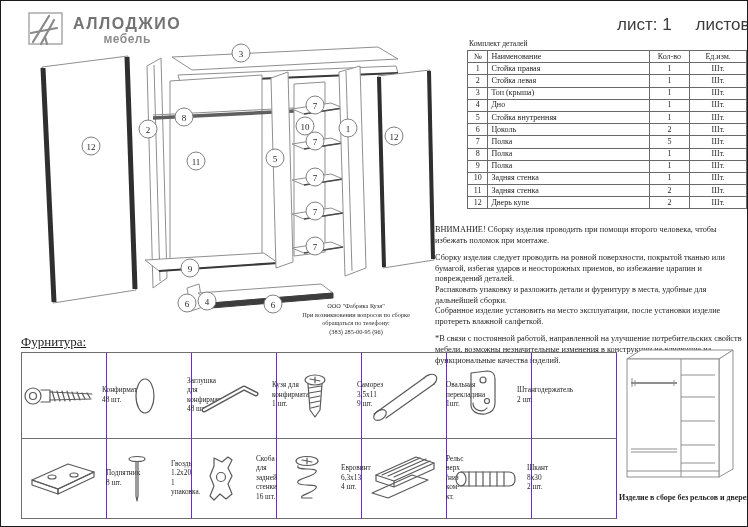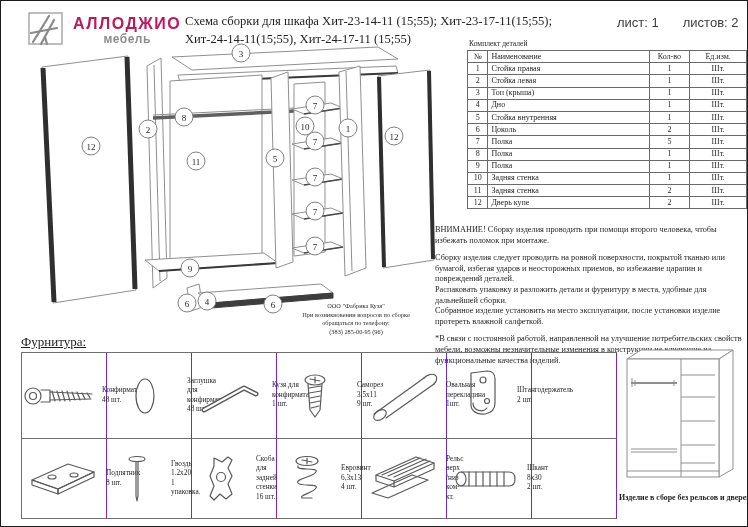--- a/index.html
+++ b/index.html
@@ -9,21 +9,21 @@
     border:1px solid #1a1a1a; overflow:hidden;
     font-family:"Liberation Serif", serif; color:#1e1e1e;
   }
   
   .logo { position:absolute; left:26px; top:10px; display:flex; align-items:center; gap:8px; }
   .logo-text { display:flex; flex-direction:column; align-items:center; line-height:1.05; }
   .logo-brand { font-family:"Liberation Sans", sans-serif; font-weight:700; font-size:16px; letter-spacing:1.5px; }
   .logo-sub   { font-family:"Liberation Sans", sans-serif; font-weight:700; font-size:12px; letter-spacing:.5px; }
   .title { position:absolute; left:184px; top:12px; width:388px; font-size:12.6px; line-height:1.4; }
   .sheetinfo { position:absolute; left:616px; top:14px; width:125px;
-    font-family:"Liberation Sans", sans-serif; font-size:13px; color:#3c3c3c;
+    font-family:"Liberation Sans", sans-serif; font-size:17px; color:#3c3c3c;
     display:flex; gap:24px; white-space:nowrap;text-align:center; }
   
   .parts { position:absolute; left:434px; top:38px; width:312px;padding-left:32px; }
   .parts-caption { font-size:7.6px; margin:0 0 2px 2px; }
   table.parts-tbl { width:100%; border-collapse:collapse; border:1.4px solid #4a4a4a; }
   table.parts-tbl th, table.parts-tbl td {
     border:1px solid #6a6a6a; font-size:8px; font-weight:400;
     height:12.2px; padding:0 3px; line-height:1; }
   table.parts-tbl th { text-align:left; }
   .col-num  { width:22px;  text-align:center !important; }
@@ -72,29 +72,25 @@
         <rect x="2" y="2" width="33" height="31" fill="none" stroke="#a9a9a9" stroke-width="1.5"></rect>
         <g stroke="#8a8a8a" stroke-width="2.2" fill="none" stroke-linecap="round">
           <path d="M6,31 L22,5"></path>
           <path d="M14,33 L27,9"></path>
           <path d="M4,22 L30,17"></path>
           <path d="M18,26 L20,33"></path>
         </g>
       </svg>
     </span>
     <span class="logo-text">
-      <span class="logo-brand" style="color:#be185d;">АЛЛОДЖИО</span>
+      <span class="logo-brand" style="color:#737373;">АЛЛОДЖИО</span>
       <span class="logo-sub" style="color:#8c8c8c;">мебель</span>
     </span>
   </div>
 
-  <div class="title">
-    <div>Схема сборки для шкафа Хит-23-14-11 (15;55); Хит-23-17-11(15;55);</div>
-    <div>Хит-24-14-11(15;55), Хит-24-17-11 (15;55)</div>
-  </div>
 
   <div class="sheetinfo">
     <span>лист: 1</span>
     <span>листов: 2</span>
   </div>
 
   <div class="parts">
     <div class="parts-caption">Комплект деталей</div>
     <table class="parts-tbl">
       <thead>

